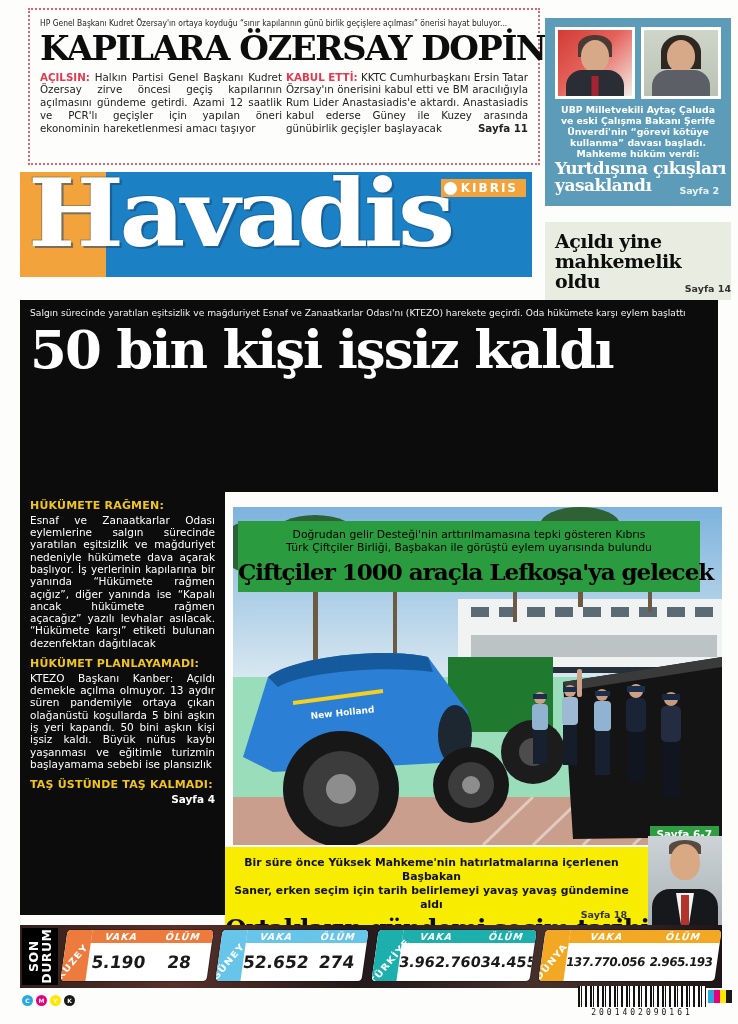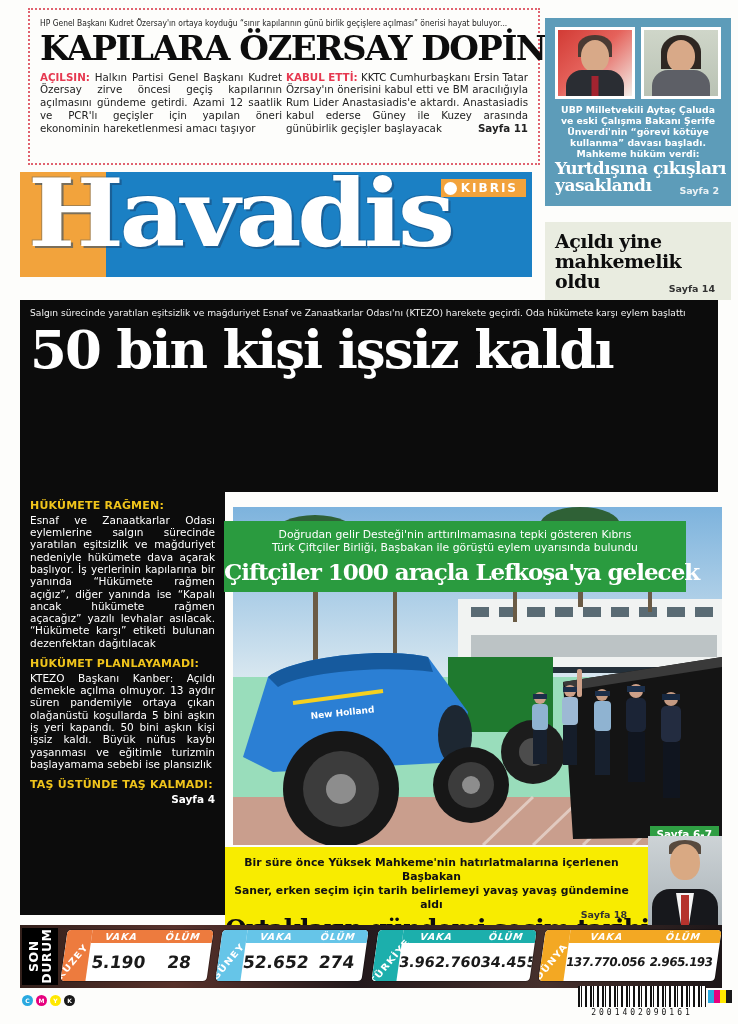--- a/index.html
+++ b/index.html
@@ -27,21 +27,21 @@
   .p-body{position:absolute;left:50%;bottom:-4px;transform:translateX(-50%);width:58px;height:30px;border-radius:16px 16px 0 0;background:#2a2d33;}
   .p-body.blouse{background:#5d5f66;}
   .p-tie{position:absolute;left:50%;bottom:-2px;transform:translateX(-50%);width:7px;height:22px;background:#a32430;}
   .bb-caption{color:#fff;font-weight:bold;font-size:9.3px;line-height:1.18;text-align:center;margin-top:6px;}
   .bb-headline{color:#fff;font-family:"DejaVu Serif",serif;font-weight:bold;font-size:17px;letter-spacing:-0.5px;line-height:1.02;margin-top:0;white-space:nowrap;}
   .bb-page{position:absolute;right:12px;bottom:10px;color:#eaf2f5;font-size:9.5px;font-weight:bold;}
 
   
   .pale-box{left:545px;top:222px;width:186px;height:78px;background:#e9ece0;padding:10px 10px 6px;}
   .pb-headline{font-family:"DejaVu Serif",serif;font-weight:bold;font-size:19px;letter-spacing:-0.5px;line-height:1.05;color:#0d0d0d;}
-  .pb-page{position:absolute;right:16px;bottom:6px;font-size:9.5px;font-weight:bold;color:#333;}
+  .pb-page{position:absolute;right:0;bottom:6px;font-size:9.5px;font-weight:bold;color:#333;}
 
   
   .masthead{left:20px;top:172px;width:512px;height:121px;}
   .mast-main{position:relative;height:105px;background:#1b80c4;overflow:hidden;}
   .mast-orange{position:absolute;left:0;top:0;width:86px;height:100%;background:#f2a33c;}
   .mast-logo{position:absolute;left:8px;top:-6px;font-family:"DejaVu Serif",serif;font-weight:bold;font-size:94px;line-height:1;color:#fff;letter-spacing:-4px;transform:scaleX(1.08);transform-origin:left center;text-shadow:2px 2px 0 rgba(25,70,115,.55), -1px -1px 0 rgba(25,70,115,.35);}
   .kibris-tag{position:absolute;right:6px;top:7px;background:#f2a33c;color:#fff;font-weight:bold;font-size:12px;letter-spacing:2px;padding:2px 8px 2px 20px;}
   .kibris-dot{position:absolute;left:3px;top:3px;width:13px;height:13px;border-radius:50%;background:#fff;}
   .mast-info{height:16px;display:flex;justify-content:space-between;align-items:center;font-size:9.5px;border-bottom:3px solid #151515;padding:0 2px;color:#222;}
   .mi-b{font-weight:bold;}
@@ -61,21 +61,21 @@
   
   .photo-main{left:233px;top:507px;width:489px;height:338px;overflow:hidden;background:#9db;}
   .photo-main svg{display:block;}
   .watermark{position:absolute;left:8px;top:16px;display:flex;align-items:center;gap:5px;padding:5px 10px;border:4px solid rgba(140,40,38,.55);border-radius:12px;background:rgba(110,30,28,.18);}
   .wm-ne{background:rgba(120,25,22,.85);color:#fff;font-weight:bold;font-size:30px;padding:0 5px;border-radius:4px;border:2px solid rgba(255,255,255,.8);}
   .wm-haber{color:rgba(255,255,255,.92);font-weight:bold;font-size:40px;letter-spacing:2px;text-shadow:0 0 3px rgba(100,20,20,.8);}
   .wm-kibris{background:rgba(150,30,25,.85);color:#ffd9b0;font-weight:bold;font-size:13px;padding:4px 6px;border-radius:8px;border:2px solid rgba(255,230,200,.7);letter-spacing:1px;}
   .photo-page{position:absolute;right:3px;bottom:3px;background:#2f9e43;color:#fff;font-size:10.5px;font-weight:bold;padding:2px 7px;}
 
   
-  .green-box{left:224px;top:521px;width:462px;height:71px;background:#2a9b3f;color:#ffffff;text-align:center;padding-top:7px;}
+  .green-box{left:238px;top:521px;width:462px;height:71px;background:#2a9b3f;color:#000000;text-align:center;padding-top:7px;}
   .gb-kicker{font-size:10.8px;line-height:1.25;}
   .gb-headline{font-family:"DejaVu Serif",serif;font-weight:bold;font-size:23px;letter-spacing:-1px;margin-top:3px;white-space:nowrap;}
 
   
   .yellow-box{left:225px;top:847px;width:497px;height:78px;background:#f8ec00;padding-top:9px;}
   .yb-inner{margin-right:84px;text-align:center;}
   .yb-kicker{font-size:10.8px;font-weight:bold;line-height:1.3;color:#111;}
   .yb-headline{font-family:"DejaVu Serif",serif;font-weight:bold;font-size:25px;letter-spacing:-1px;margin-top:2px;color:#0d0d0d;white-space:nowrap;}
   .yb-page{position:absolute;right:95px;bottom:5px;font-size:9.5px;font-weight:bold;color:#333;}
   .saner-photo{left:648px;top:836px;width:74px;height:89px;background:linear-gradient(180deg,#cdd3d6 0%,#aab3b8 100%);overflow:hidden;}

